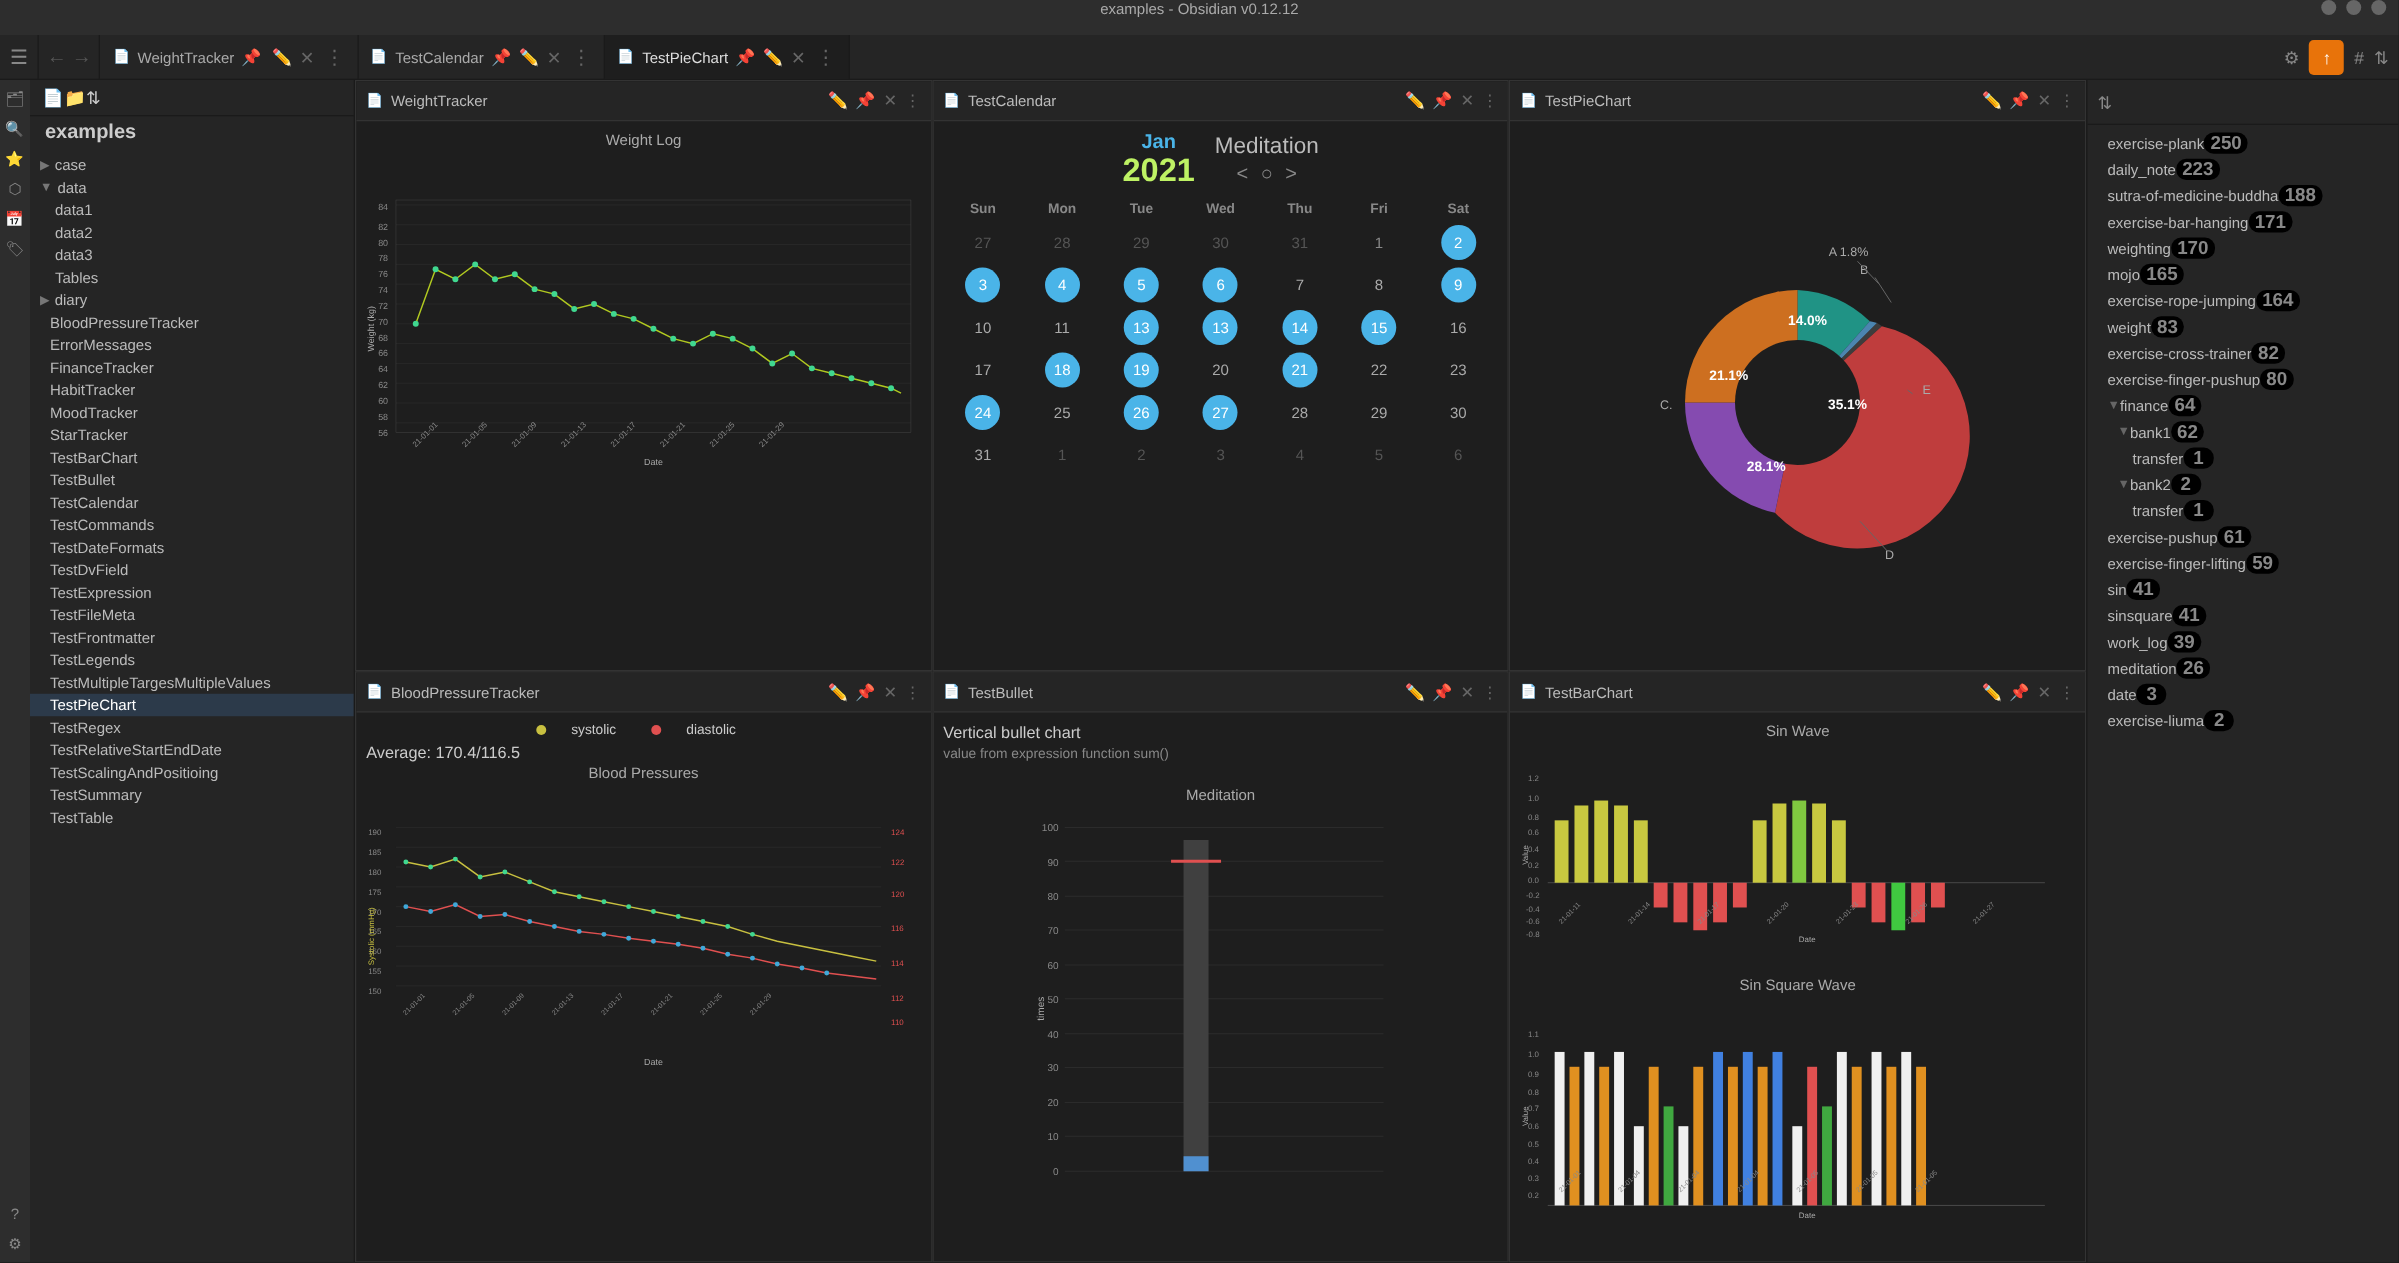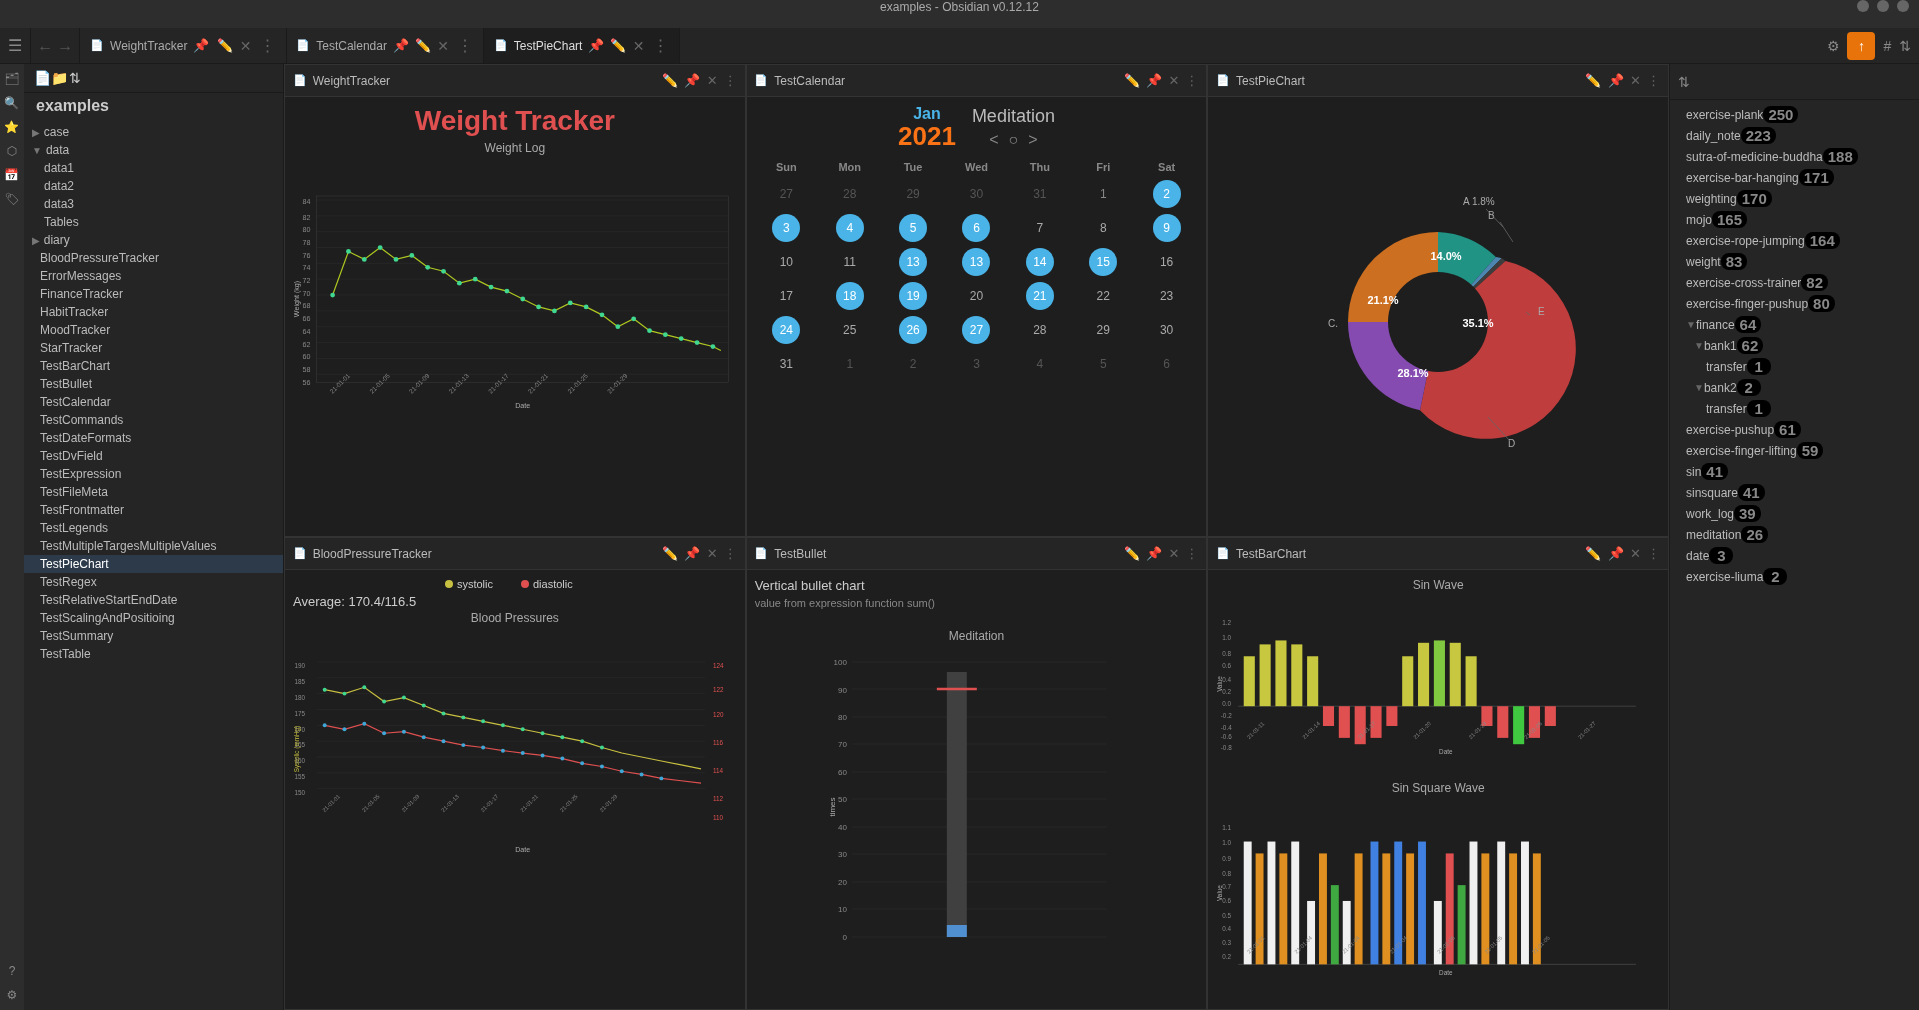--- a/index.html
+++ b/index.html
@@ -256,21 +256,21 @@
     }
     .bp-title {
       text-align: center;
       font-size: 12px;
       color: #aaa;
       margin-bottom: 2px;
     }
     .legend-item {
       display: inline-flex;
       align-items: center;
-      gap: 4px;
+      gap: 20px;
       margin-right: 12px;
       font-size: 11px;
     }
     .legend-dot {
       width: 8px;
       height: 8px;
       border-radius: 50%;
     }
     
     .bullet-title { font-size: 13px; color: #ccc; margin-bottom: 4px; }
@@ -480,21 +480,20 @@
     <div class="panel">
       <div class="panel-header">
         <span style="color:#666;font-size:11px;">📄</span>
         <span class="panel-title">WeightTracker</span>
         <span class="panel-action">✏️</span>
         <span class="panel-action">📌</span>
         <span class="panel-action">✕</span>
         <span class="panel-action">⋮</span>
       </div>
       <div class="panel-content">
-        <div class="weight-tracker-title">Weight Tracker</div>
         <div class="chart-title">Weight Log</div>
         
         <svg width="100%" height="280" viewBox="0 0 560 280">
 
           <text x="12" y="20" fill="#888" font-size="9">84</text>
           <text x="12" y="40" fill="#888" font-size="9">82</text>
           <text x="12" y="56" fill="#888" font-size="9">80</text>
           <text x="12" y="72" fill="#888" font-size="9">78</text>
           <text x="12" y="88" fill="#888" font-size="9">76</text>
           <text x="12" y="104" fill="#888" font-size="9">74</text>
@@ -573,21 +572,21 @@
         <span class="panel-title">TestCalendar</span>
         <span class="panel-action">✏️</span>
         <span class="panel-action">📌</span>
         <span class="panel-action">✕</span>
         <span class="panel-action">⋮</span>
       </div>
       <div class="panel-content">
         <div style="display:flex;align-items:center;justify-content:center;gap:16px;margin-bottom:8px;">
           <div style="text-align:center;">
             <div style="color:#4ab4e8;font-size:16px;font-weight:bold;">Jan</div>
-            <div style="color:#f97316;font-size:26px;font-weight:bold;line-height:1;">2021</div>
+            <div style="color:#bef264;font-size:26px;font-weight:bold;line-height:1;">2021</div>
           </div>
           <div style="text-align:center;">
             <div style="color:#bbb;font-size:18px;margin-bottom:4px;">Meditation</div>
             <div style="display:flex;gap:10px;justify-content:center;">
               <button class="cal-btn">&lt;</button>
               <button class="cal-btn">○</button>
               <button class="cal-btn">&gt;</button>
             </div>
           </div>
         </div>

